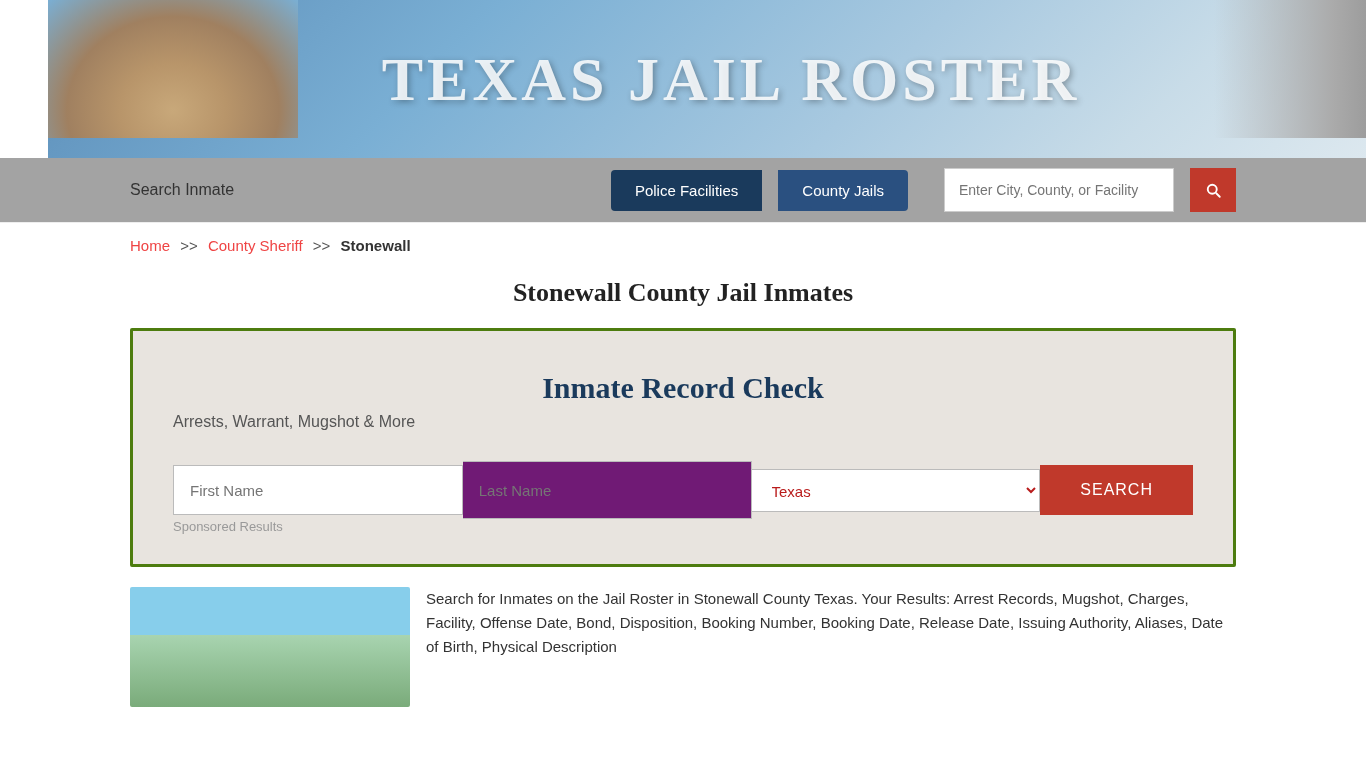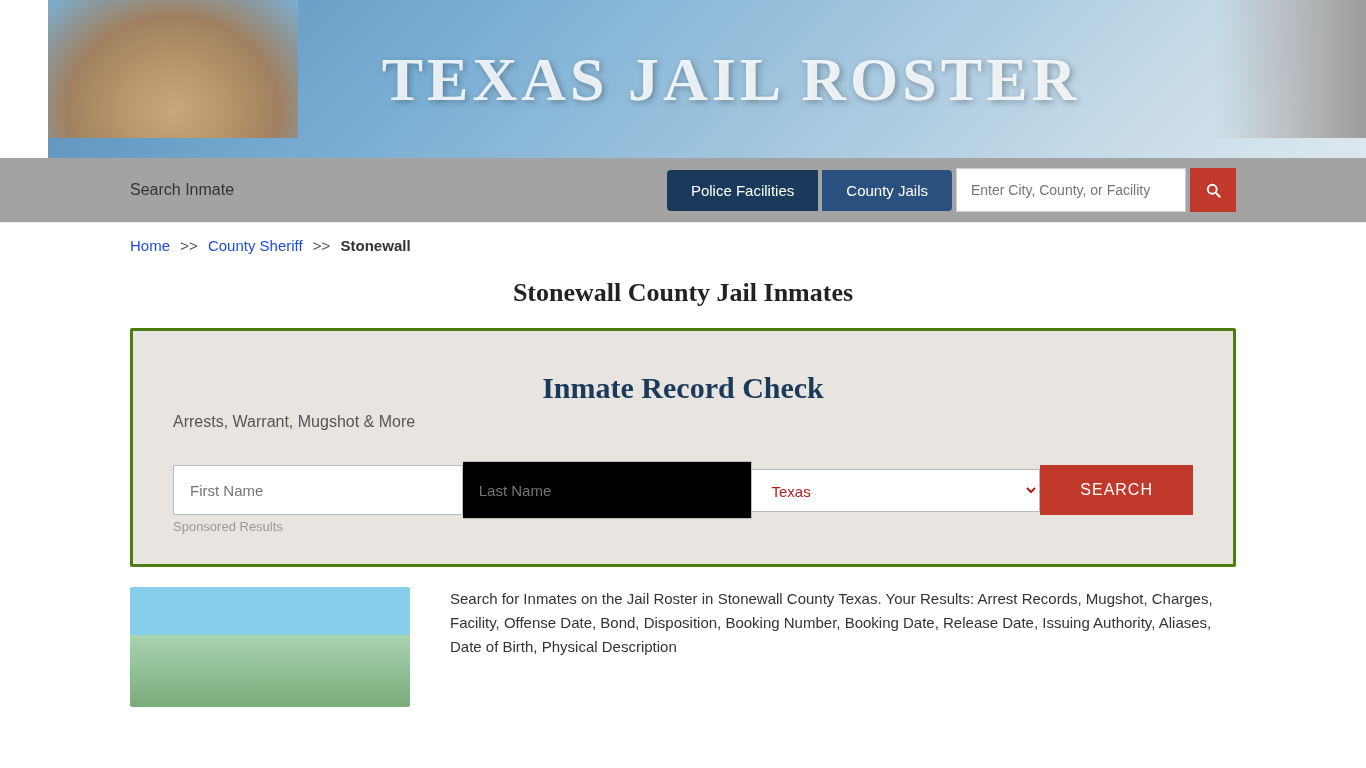--- a/index.html
+++ b/index.html
@@ -66,21 +66,21 @@
       border-bottom: 1px solid #eee;
     }
     .nav-left {
       font-size: 16px;
       color: #333;
       font-weight: normal;
     }
     .nav-right {
       display: flex;
       align-items: center;
-      gap: 4px;
+      gap: 16px;
     }
     .btn-police {
       background: #1a3a5c;
       color: #fff;
       border: none;
       padding: 12px 24px;
       font-size: 15px;
       cursor: pointer;
       border-radius: 4px 0 0 4px;
     }
@@ -94,20 +94,21 @@
       border-radius: 0 4px 4px 0;
     }
     .search-facility-input {
       border: 1px solid #ccc;
       padding: 10px 14px;
       font-size: 14px;
       width: 230px;
       color: #999;
       outline: none;
       height: 44px;
+      margin-left: 20px;
     }
     .search-facility-btn {
       background: #c0392b;
       border: none;
       color: #fff;
       padding: 0 14px;
       height: 44px;
       cursor: pointer;
       font-size: 18px;
       display: flex;
@@ -115,21 +116,21 @@
       justify-content: center;
     }
 
     
     .breadcrumb {
       padding: 14px 130px;
       font-size: 15px;
       color: #555;
     }
     .breadcrumb a {
-      color: #1d4ed8;
+      color: #ef4444;
       text-decoration: none;
     }
     .breadcrumb .sep {
       margin: 0 6px;
       color: #555;
     }
     .breadcrumb .current {
       color: #333;
       font-weight: 600;
     }
@@ -181,21 +182,21 @@
       height: 50px;
     }
     .record-last-name {
       flex: 1;
       border: 1px solid #bbb;
       border-left: none;
       padding: 28px 16px;
       font-size: 15px;
       color: #999;
       outline: none;
-      background: #000000;
+      background: #701a75;
       height: 50px;
     }
     .record-state-select {
       flex: 1;
       border: 1px solid #bbb;
       border-left: none;
       padding: 12px 16px;
       font-size: 15px;
       color: #b91c1c;
       outline: none;
@@ -217,21 +218,21 @@
     }
     .sponsored-text {
       font-size: 13px;
       color: #999;
     }
 
     
     .bottom-section {
       display: flex;
       margin: 20px 130px 0 130px;
-      gap: 40px;
+      gap: 16px;
     }
     .bottom-image {
       width: 280px;
       min-width: 280px;
       height: 120px;
       background: linear-gradient(to bottom, #87ceeb 0%, #87ceeb 40%, #a8d4b0 40%, #7aab7a 100%);
       border-radius: 2px;
       overflow: hidden;
       flex-shrink: 0;
     }

